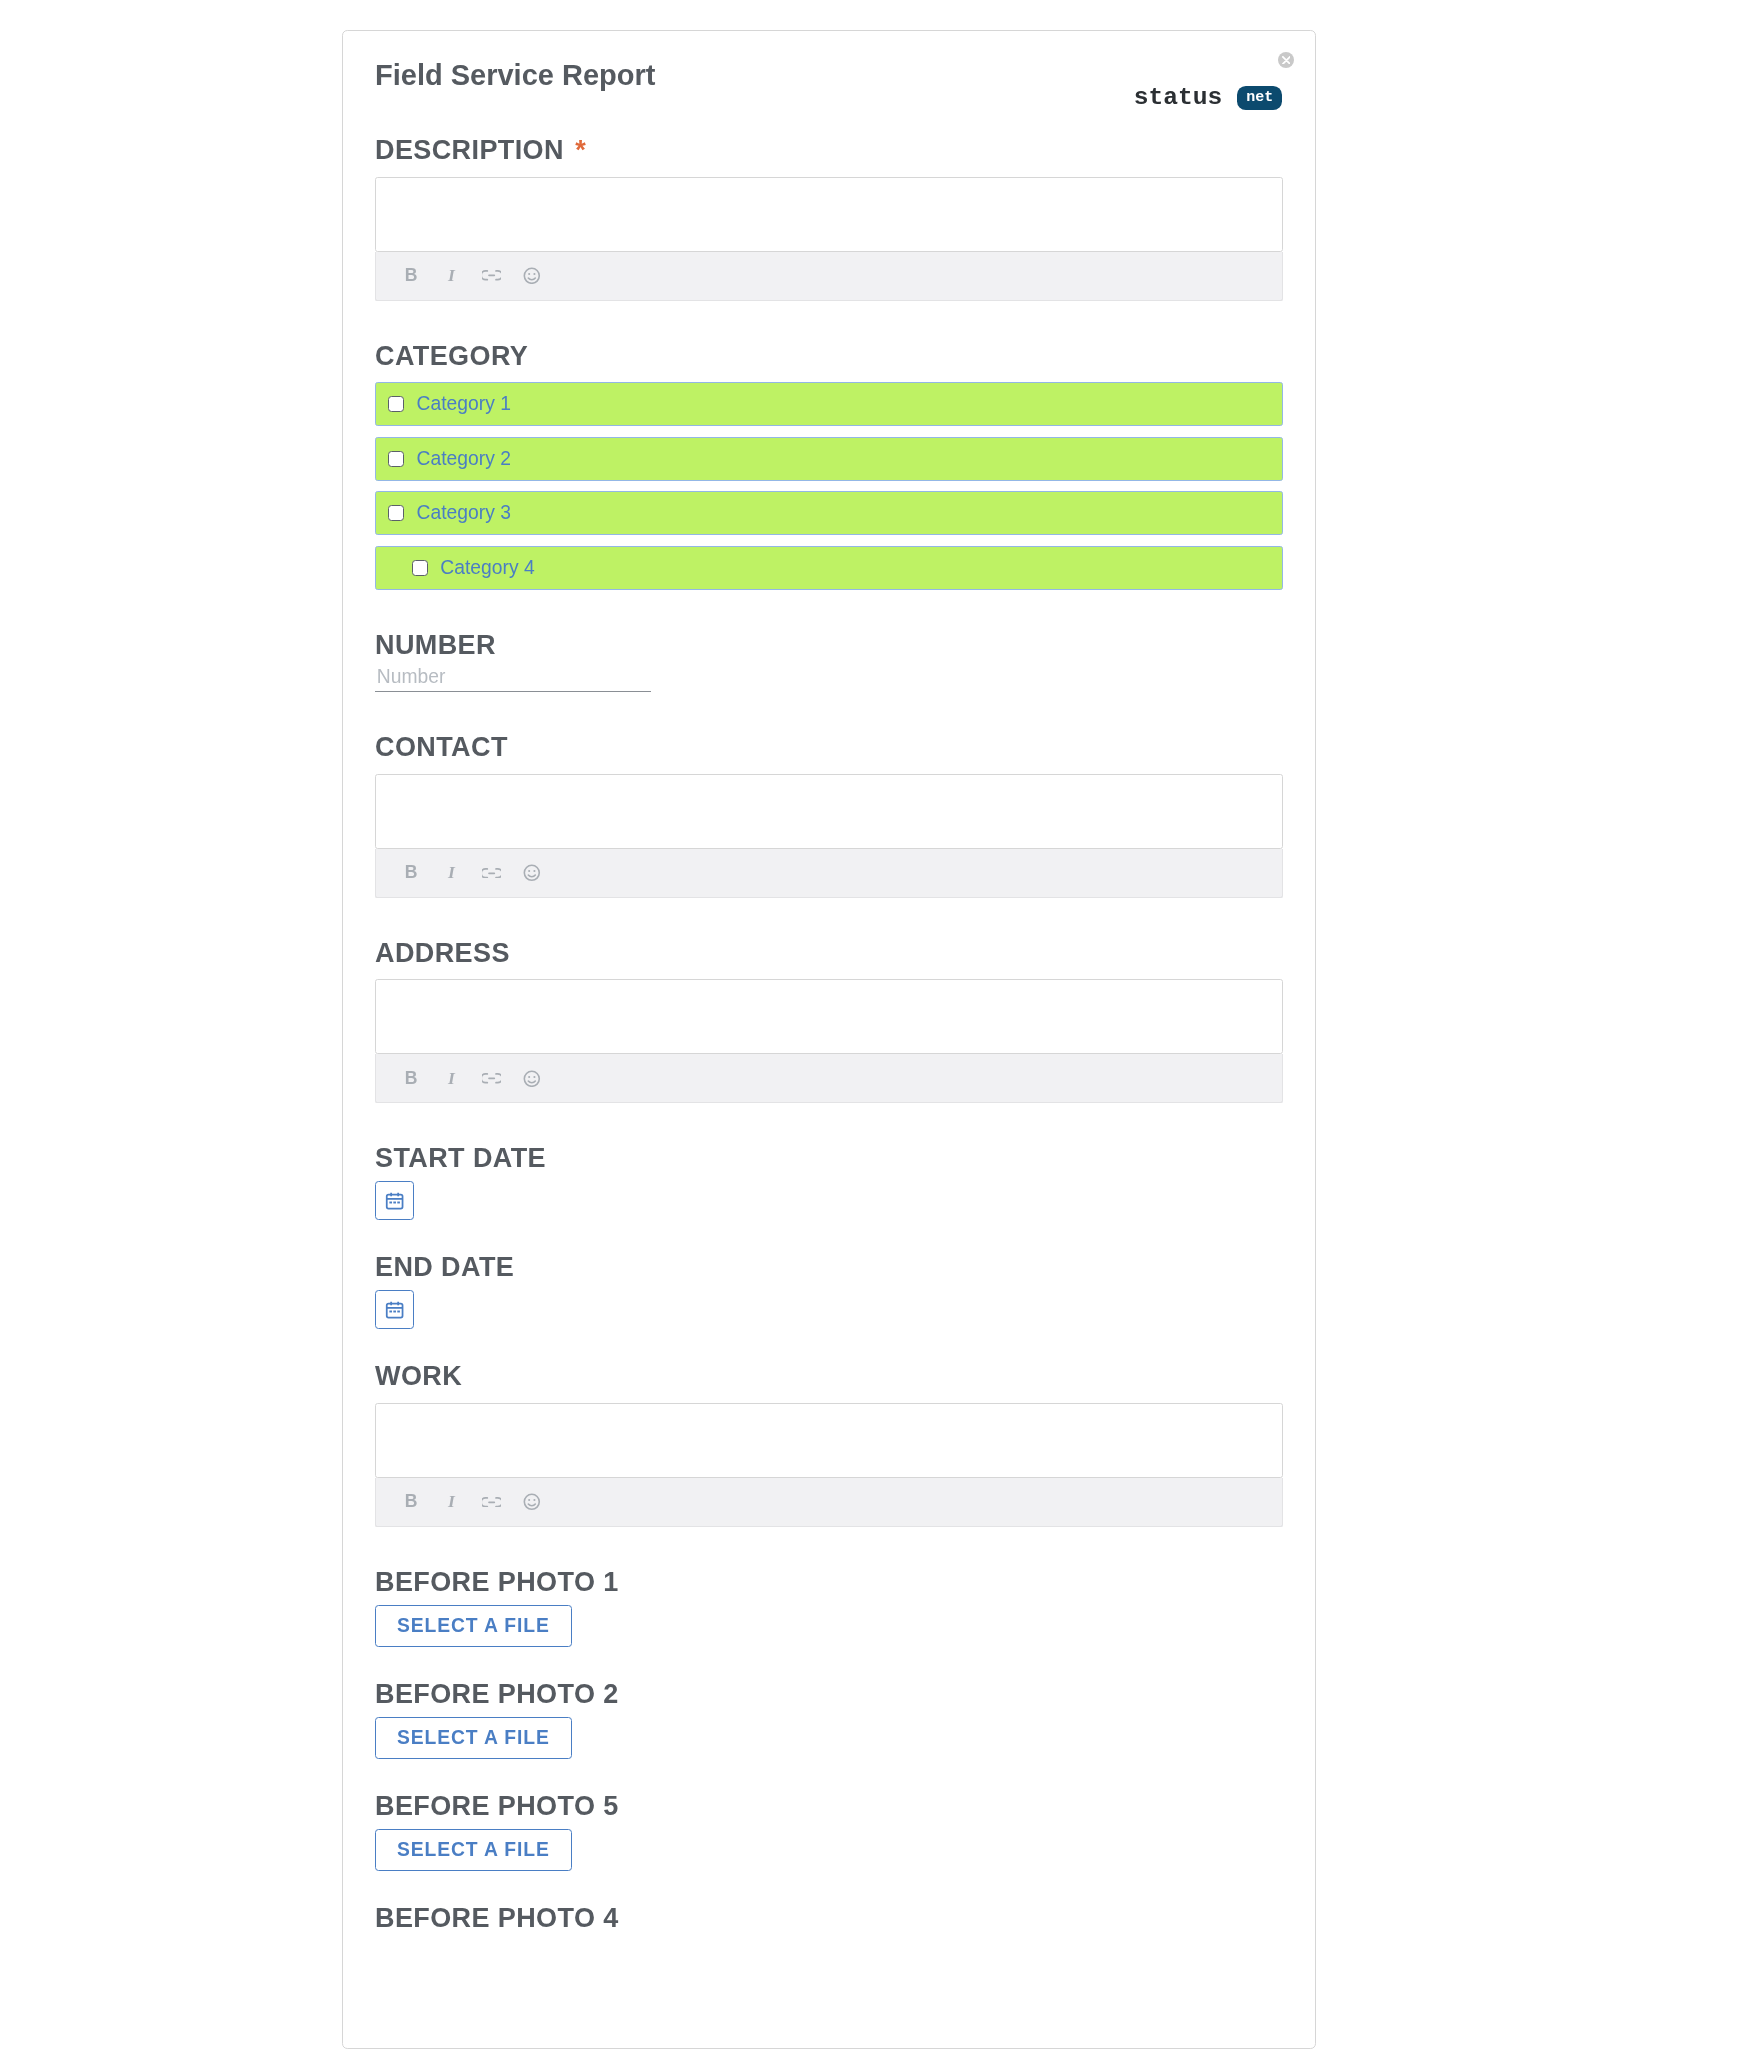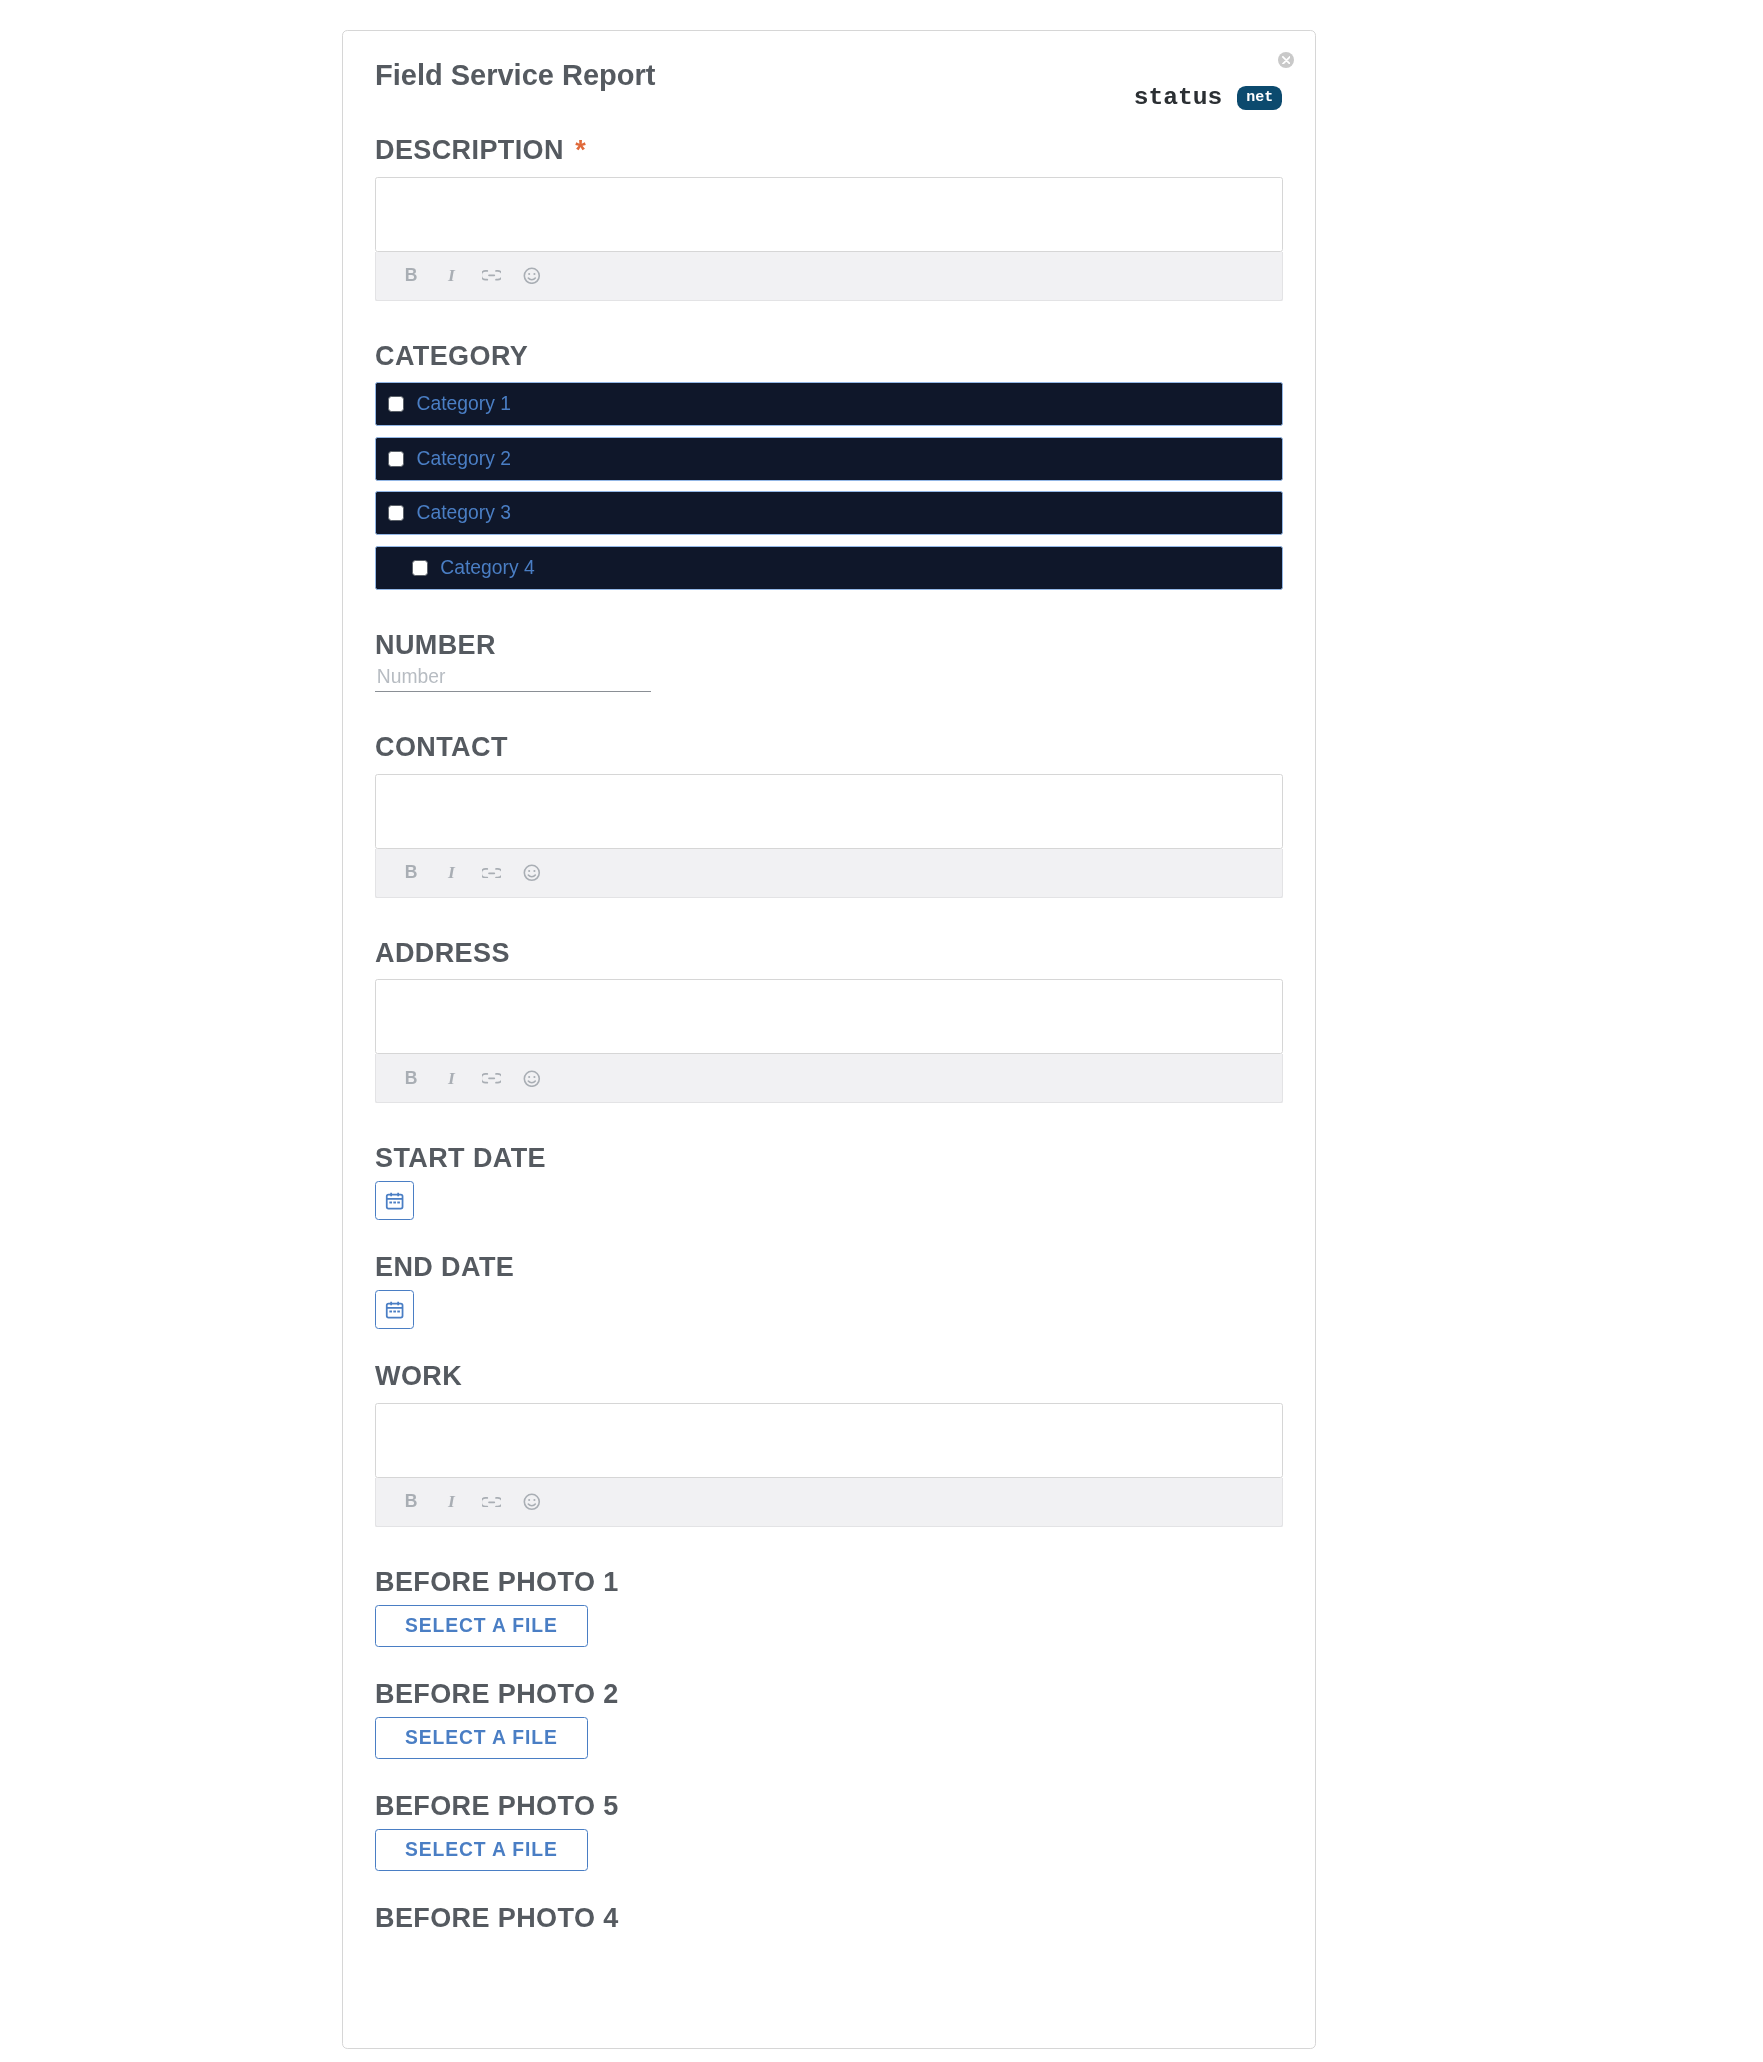--- a/index.html
+++ b/index.html
@@ -100,21 +100,21 @@
   padding-left: 24.6px;
   color: #a9aeb4;
 }
 .tb-btn { display: inline-flex; align-items: center; justify-content: center; width: 21px; height: 21px; cursor: pointer; }
 .tb-bold { font-weight: 800; font-size: 17.6px; }
 .tb-italic { font-style: italic; font-family: Georgia, serif; font-weight: 700; font-size: 17.6px; }
 .tb-link svg, .tb-emoji svg { display: block; }
 .category-row {
   border: 0.9px solid #93b7e6;
   border-radius: 2.6px;
-  background: #0f172a;
+  background: #bef264;
   height: 44px;
   display: flex;
   align-items: center;
   padding: 0 12.3px;
   gap: 12.3px;
   margin-bottom: 10.5px;
 }
 .category-checkbox {
   width: 16px;
   height: 16px;
@@ -146,21 +146,21 @@
   display: flex;
   align-items: center;
   justify-content: center;
   cursor: pointer;
 }
 .file-btn {
   display: inline-flex;
   align-items: center;
   justify-content: center;
   height: 42px;
-  padding: 0 29px;
+  padding: 0 21px;
   border: 1.8px solid #4a7ec4;
   border-radius: 3.5px;
   background: #ffffff;
   color: #4a7ec4;
   font-size: 19.3px;
   font-weight: 700;
   letter-spacing: 0.9px;
   cursor: pointer;
 }
 .block { margin-bottom: 40px; }

